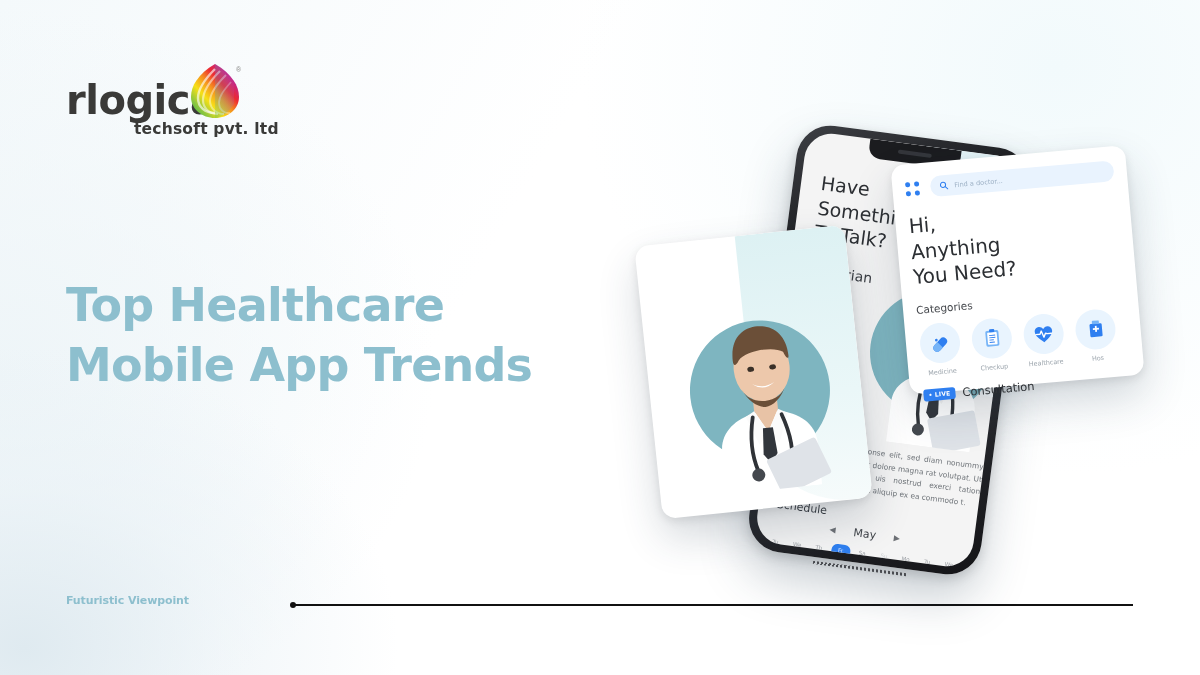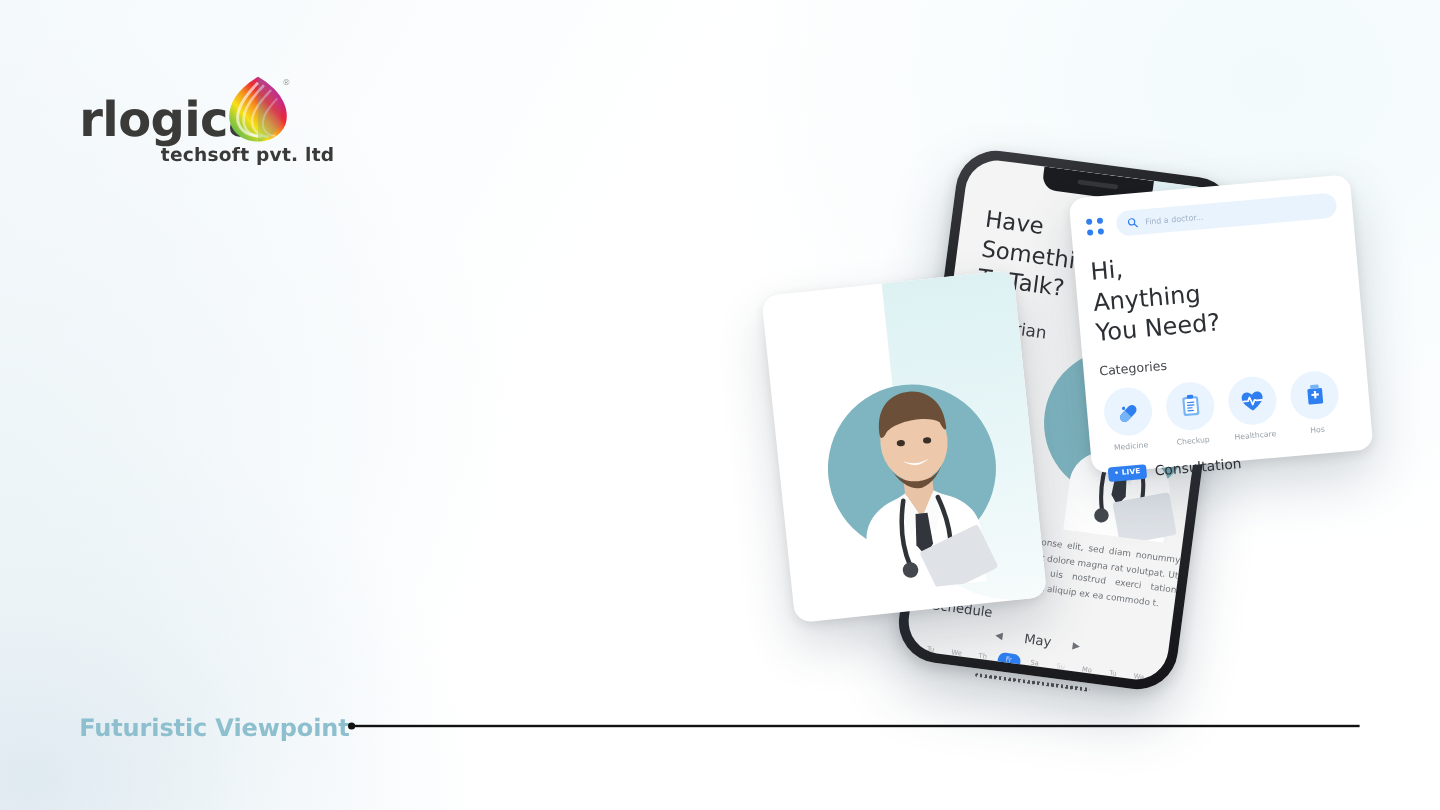--- a/index.html
+++ b/index.html
@@ -53,21 +53,21 @@
     position:absolute; left:66px; top:414px;
     font-family:"DejaVu Serif", serif;
     font-weight:700; font-size:41px; line-height:1.2;
     letter-spacing:-0.5px; color:#0d0d0d;
   }
 
   
   #footer { position:absolute; left:66px; top:594px; height:24px; width:1070px; }
   #footer-label {
     font-family:"DejaVu Sans", sans-serif;
-    font-weight:700; font-size:20px; letter-spacing:-0.1px;
+    font-weight:700; font-size:11px; letter-spacing:-0.1px;
     color:#8dbfce; position:absolute; left:0; top:0;
   }
   #footer-dot {
     position:absolute; left:224px; top:8px;
     width:6px; height:6px; border-radius:50%; background:#111;
   }
   #footer-rule {
     position:absolute; left:229px; top:10px;
     width:838px; height:1.6px; background:#111;
   }
@@ -245,20 +245,22 @@
       <path d="M31 4 C48 14 55 26 55 37 C55 49 44 58 31 58 C18 58 7 49 7 37 C7 26 14 14 31 4 Z" fill="url(#rg)"></path>
       <path d="M31 9 C20 20 14 29 14 38 C14 47 21 53 31 53" fill="none" stroke="#ffffff" stroke-opacity="0.62" stroke-width="2.4"></path>
       <path d="M36 11 C25 22 19 31 19 40 C19 48 25 54 34 54" fill="none" stroke="#ffffff" stroke-opacity="0.5" stroke-width="2.2"></path>
       <path d="M42 15 C32 25 26 33 26 41 C26 48 32 54 40 54" fill="none" stroke="#ffffff" stroke-opacity="0.42" stroke-width="2"></path>
       <path d="M47 22 C40 30 35 36 35 43 C35 49 40 54 46 53" fill="none" stroke="#ffffff" stroke-opacity="0.35" stroke-width="1.8"></path>
       <path d="M31 4 C40 9 46 15 50 22 L50 44 C45 52 38 57 31 58 Z" fill="url(#rg2)" opacity="0.22"></path>
     </svg>
     <span id="logo-tm">®</span>
   </div>
 
+  <h1 id="headline">Top Healthcare
+Mobile App Trends</h1>
 
   <div id="footer">
     <span id="footer-label">Futuristic Viewpoint</span>
     <span id="footer-dot"></span>
     <span id="footer-rule"></span>
   </div>
 
   <div id="mockup">
 
     <div id="phone">

